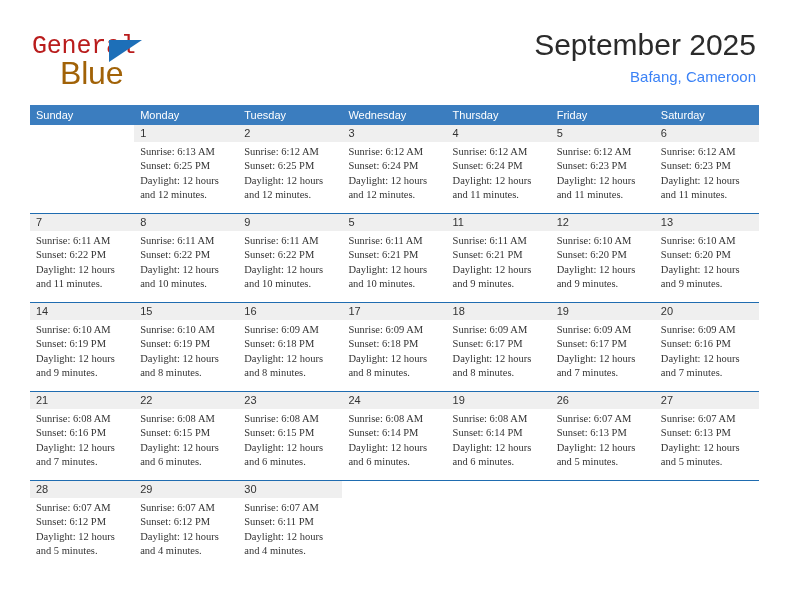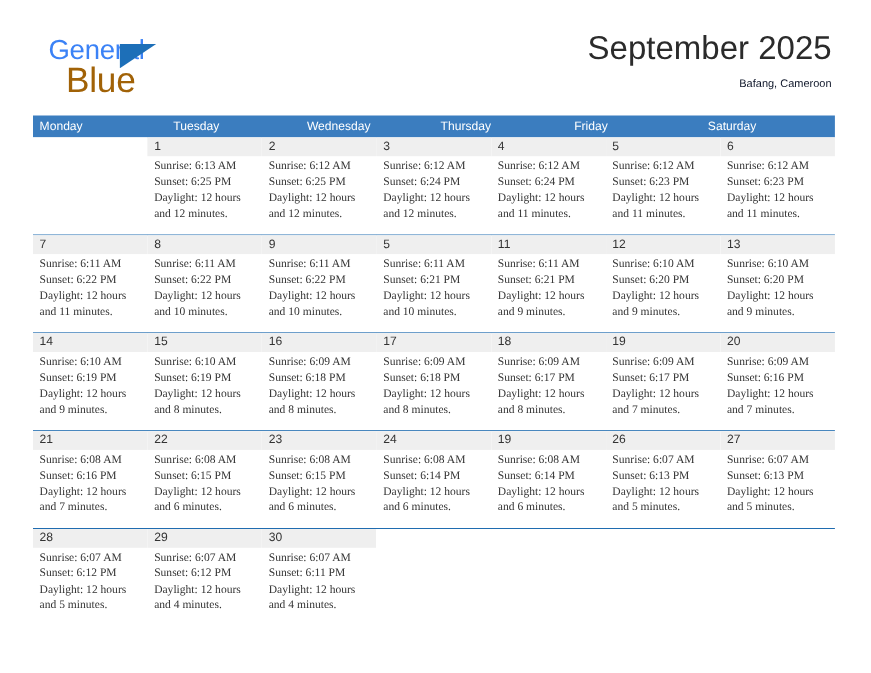--- a/index.html
+++ b/index.html
@@ -29,26 +29,26 @@
   }
   .logo {
     position: absolute;
     left: 32px;
     top: 32px;
     width: 150px;
     height: 52px;
   }
   .logo-general {
     position: absolute;
-    left: 12px;
+    left: 0;
     top: 0;
     font-size: 25px;
-    color: #3b82f6;
+    color: #b91c1c;
     letter-spacing: -0.2px;
-    font-family: Liberation Sans, sans-serif;
+    font-family: Liberation Mono, monospace;
   }
   .logo-triangle {
     position: absolute;
     left: 77px;
     top: 8px;
     width: 0;
     height: 0;
     border-left: 33px solid #1d6fb8;
     border-bottom: 22px solid transparent;
   }
@@ -69,22 +69,22 @@
     margin-left: 32px;
   }
   .cal-title {
     font-size: 30px;
     color: #2b2b2b;
     font-weight: normal;
     line-height: 38px;
     white-space: nowrap;
   }
   .cal-subtitle {
-    font-size: 10px;
-    color: #0f172a;
+    font-size: 15px;
+    color: #3b82f6;
     line-height: 22px;
     margin-top: 2px;
     white-space: nowrap;
   }
 
   
   .calendar {
     position: absolute;
     left: 30px;
     top: 105px;
@@ -164,20 +164,21 @@
 
     <div class="title-block">
       <div class="cal-title">September 2025</div>
       <div class="cal-subtitle">Bafang, Cameroon</div>
     </div>
 
   </div>
 
   <div class="calendar">
     <div class="weekdays" id="weekday-row">
+        <div class="weekday">Sunday</div>
         <div class="weekday">Monday</div>
         <div class="weekday">Tuesday</div>
         <div class="weekday">Wednesday</div>
         <div class="weekday">Thursday</div>
         <div class="weekday">Friday</div>
         <div class="weekday">Saturday</div>
       </div>
     <div id="weeks-container">
         <div class="week first">
           <div class="week-inner">

